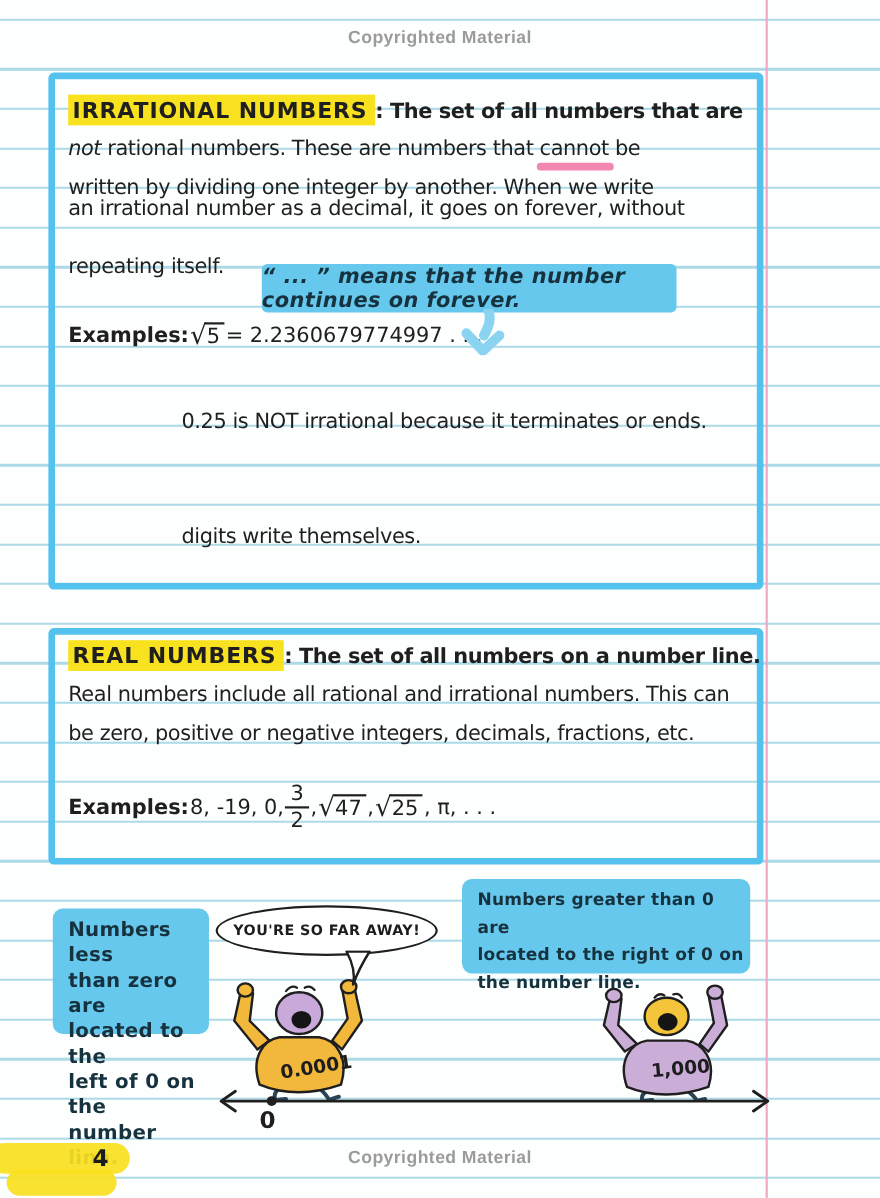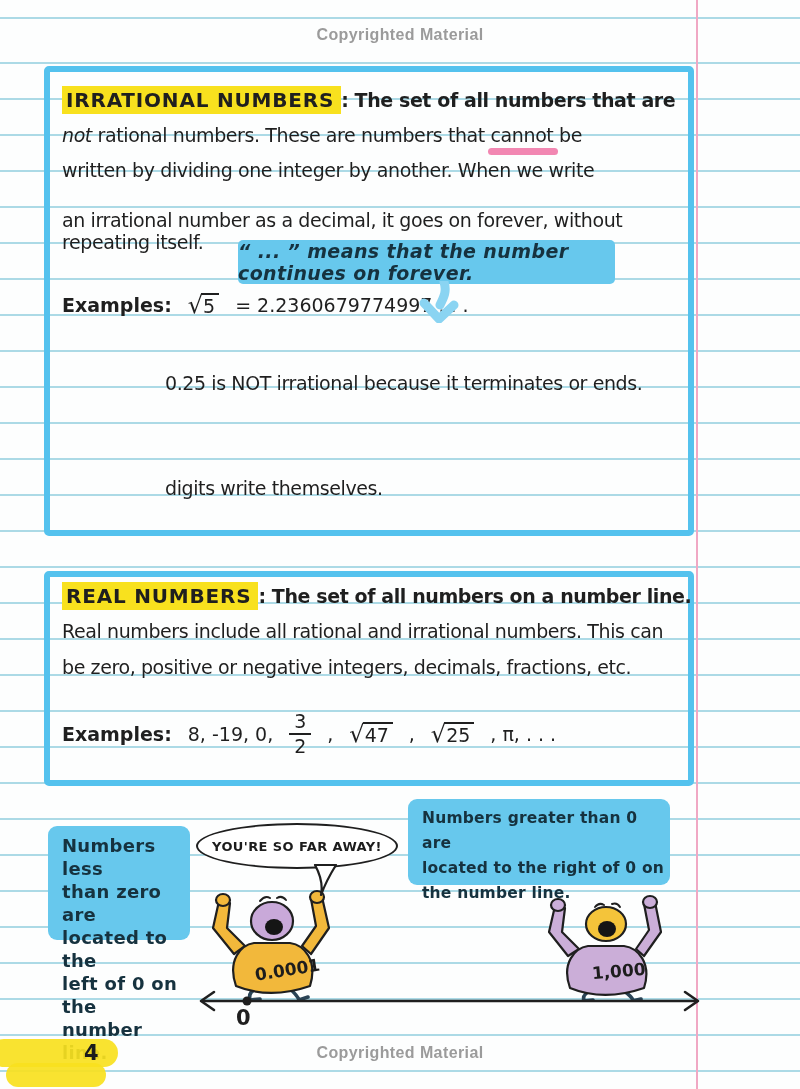--- a/index.html
+++ b/index.html
@@ -28,32 +28,32 @@
   .ital { font-style:italic; }
 
   .pink-underline { position:relative; }
   .pink-underline::after { content:""; position:absolute; left:-3px; right:-5px; bottom:-9px; height:7px;
     background:var(--underline_pink); border-radius:4px; }
 
   .annotation { position:absolute; left:238px; top:240px; width:377px; height:44px;
     background:var(--callout_blue); border-radius:5px; display:flex; align-items:center; justify-content:center;
     font-weight:700; font-style:italic; font-size:19px; letter-spacing:.4px; color:#16323f; }
 
-  .ex-row { position:absolute; display:flex; align-items:center; gap:16px; font-size:19px; color:var(--ink); white-space:nowrap; }
+  .ex-row { position:absolute; display:flex; align-items:center; gap:1px; font-size:19px; color:var(--ink); white-space:nowrap; }
   .rad { display:inline-flex; align-items:flex-start; }
   .rad .sign { font-size:24px; line-height:1; }
   .rad .vinc { border-top:2.2px solid var(--ink); padding:1px 4px 0 2px; font-size:19px; margin-left:-2px; line-height:1.15; }
   .frac { display:inline-flex; flex-direction:column; align-items:center; font-size:19px; font-weight:500; line-height:1.15; }
   .frac .den { border-top:2.2px solid var(--ink); padding:1px 5px 0 5px; }
   .frac .num { padding:0 5px; }
 
   .callout { position:absolute; background:var(--callout_blue); border-radius:9px;
     font-weight:700; color:#16323f; }
   #left-callout { left:48px; top:826px; width:142px; height:114px; padding:8px 12px 0 14px; font-size:18px; line-height:23px; letter-spacing:.3px; }
-  #right-callout { left:408px; top:799px; width:262px; height:86px; padding:7px 0 0 14px; font-size:15.5px; line-height:25px; letter-spacing:.2px; }
+  #right-callout { left:420px; top:799px; width:262px; height:86px; padding:7px 0 0 14px; font-size:15.5px; line-height:25px; letter-spacing:.2px; }
 
   .speech-bubble { position:absolute; left:196px; top:823px; width:202px; height:46px;
     border:2.6px solid #1f1f1f; border-radius:50%; background:#fff; display:flex; align-items:center; justify-content:center;
     font-weight:700; font-size:13px; letter-spacing:.4px; color:#1c1c1c; z-index:3; }
   .bubble-tail { position:absolute; left:312px; top:864px; z-index:4; }
 
   .zero-label { position:absolute; left:236px; top:1006px; font-size:21px; font-weight:700; color:var(--ink); }
 
   .page-num-blob  { position:absolute; left:-10px; top:1039px; width:128px; height:28px; background:var(--highlight_yellow); border-radius:14px; opacity:.92; }
   .page-num-blob2 { position:absolute; left:6px;  top:1063px; width:100px; height:24px; background:var(--highlight_yellow); border-radius:12px; opacity:.92; }
@@ -78,21 +78,21 @@
 
   <div class="def-box" id="irrational-box"></div>
 
   <div class="trow" style="left:62px; top:124px;">
     <span class="ital">not</span><span> rational numbers. These are numbers that </span><span class="pink-underline">cannot</span><span> be</span>
   </div>
   <div class="trow" style="left:62px; top:88px;">
     <span class="hl-title">IRRATIONAL NUMBERS</span><span class="bold">: The set of all numbers that are</span>
   </div>
   <div class="trow" style="left:62px; top:159px;">written by dividing one integer by another. When we write</div>
-  <div class="trow" style="left:62px; top:209px;">an irrational number as a decimal, it goes on forever, without</div>
+  <div class="trow" style="left:62px; top:178px;">an irrational number as a decimal, it goes on forever, without</div>
   <div class="trow" style="left:62px; top:231px;">repeating itself.</div>
 
   <div class="annotation">“ ... ” means that the number continues on forever.</div>
 
   <svg class="bubble-tail" style="left:414px; top:281px;" width="52" height="42" viewBox="0 0 52 42">
     <path d="M30,1 C33,10 30,16 26,24" stroke="var(--arrow_blue)" stroke-width="9" fill="none" stroke-linecap="round"></path>
     <path d="M10,22 L25,38 L40,24" stroke="var(--arrow_blue)" stroke-width="9" fill="none" stroke-linecap="round" stroke-linejoin="round"></path>
   </svg>
 
   <div class="ex-row" style="left:62px; top:293px;">

